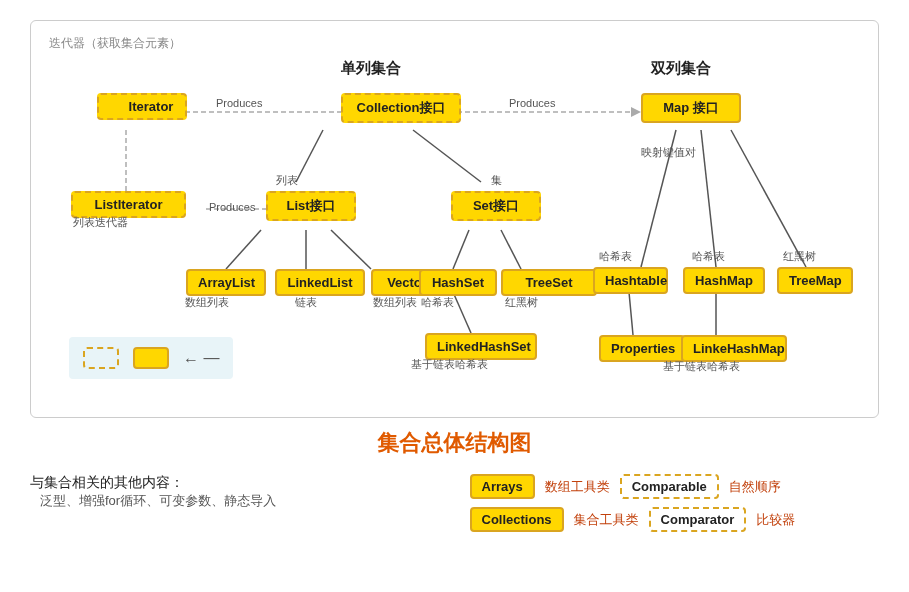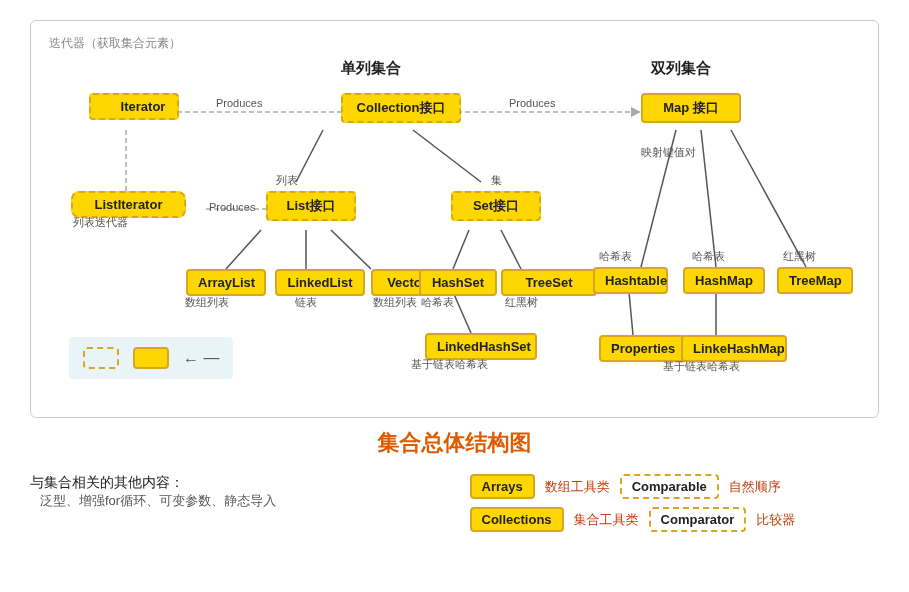--- a/index.html
+++ b/index.html
@@ -210,27 +210,27 @@
 
       <line x1="665" y1="255" x2="665" y2="298" stroke="#555" stroke-width="1.5"></line>
     </svg>
 
     <div class="section-title" style="top:22px; left:290px;">单列集合</div>
     <div class="section-title" style="top:22px; left:600px;">双列集合</div>
 
     <div class="label" style="top:60px; left:165px;">Produces</div>
     <div class="label" style="top:60px; left:458px;">Produces</div>
 
-    <div class="box dashed" style="top:56px; left:38px; width:90px;padding-left:28px;">Iterator</div>
+    <div class="box dashed" style="top:56px; left:46px; width:90px;padding-left:28px;">Iterator</div>
 
     <div class="box dashed" style="top:56px; left:290px; width:120px;">Collection接口</div>
 
     <div class="box" style="top:56px; left:590px; width:100px;">Map 接口</div>
 
-    <div class="box dashed" style="top:154px; left:20px; width:115px;border-radius:8px;">ListIterator</div>
+    <div class="box dashed" style="top:154px; left:20px; width:115px;">ListIterator</div>
     <div class="label" style="top:178px; left:22px;">列表迭代器</div>
 
     <div class="label" style="top:164px; left:158px;">Produces</div>
 
     <div class="box dashed" style="top:154px; left:215px; width:90px;">List接口</div>
     <div class="label" style="top:136px; left:225px;">列表</div>
 
     <div class="box dashed" style="top:154px; left:400px; width:90px;">Set接口</div>
     <div class="label" style="top:136px; left:440px;">集</div>
 

